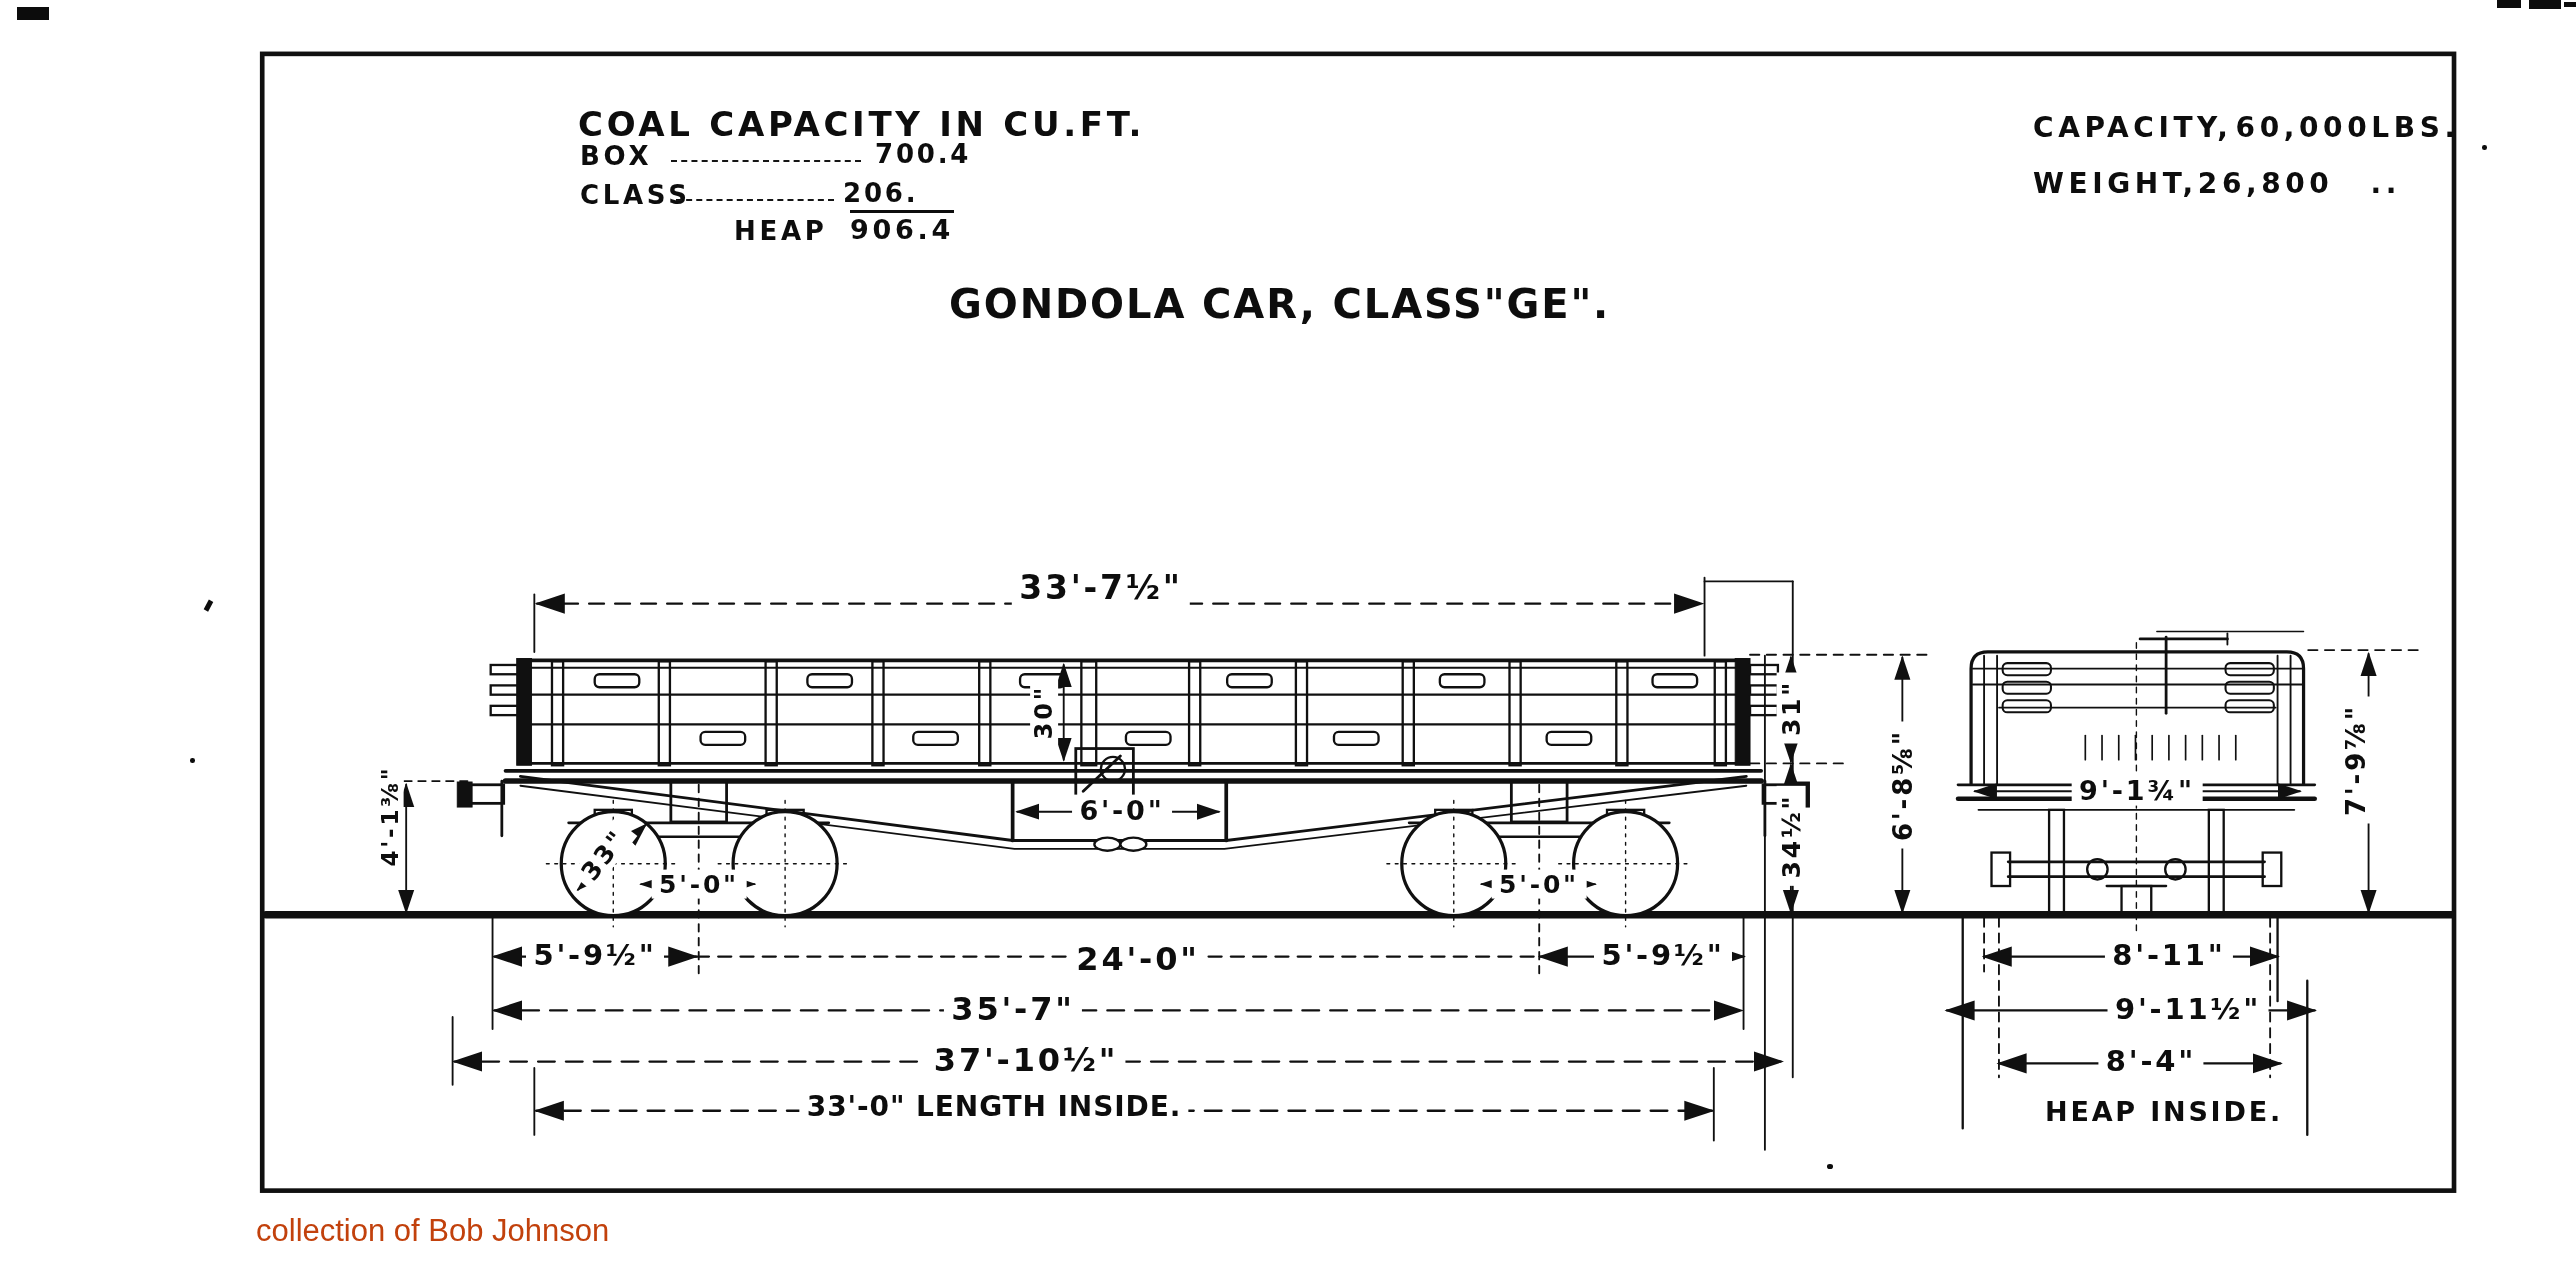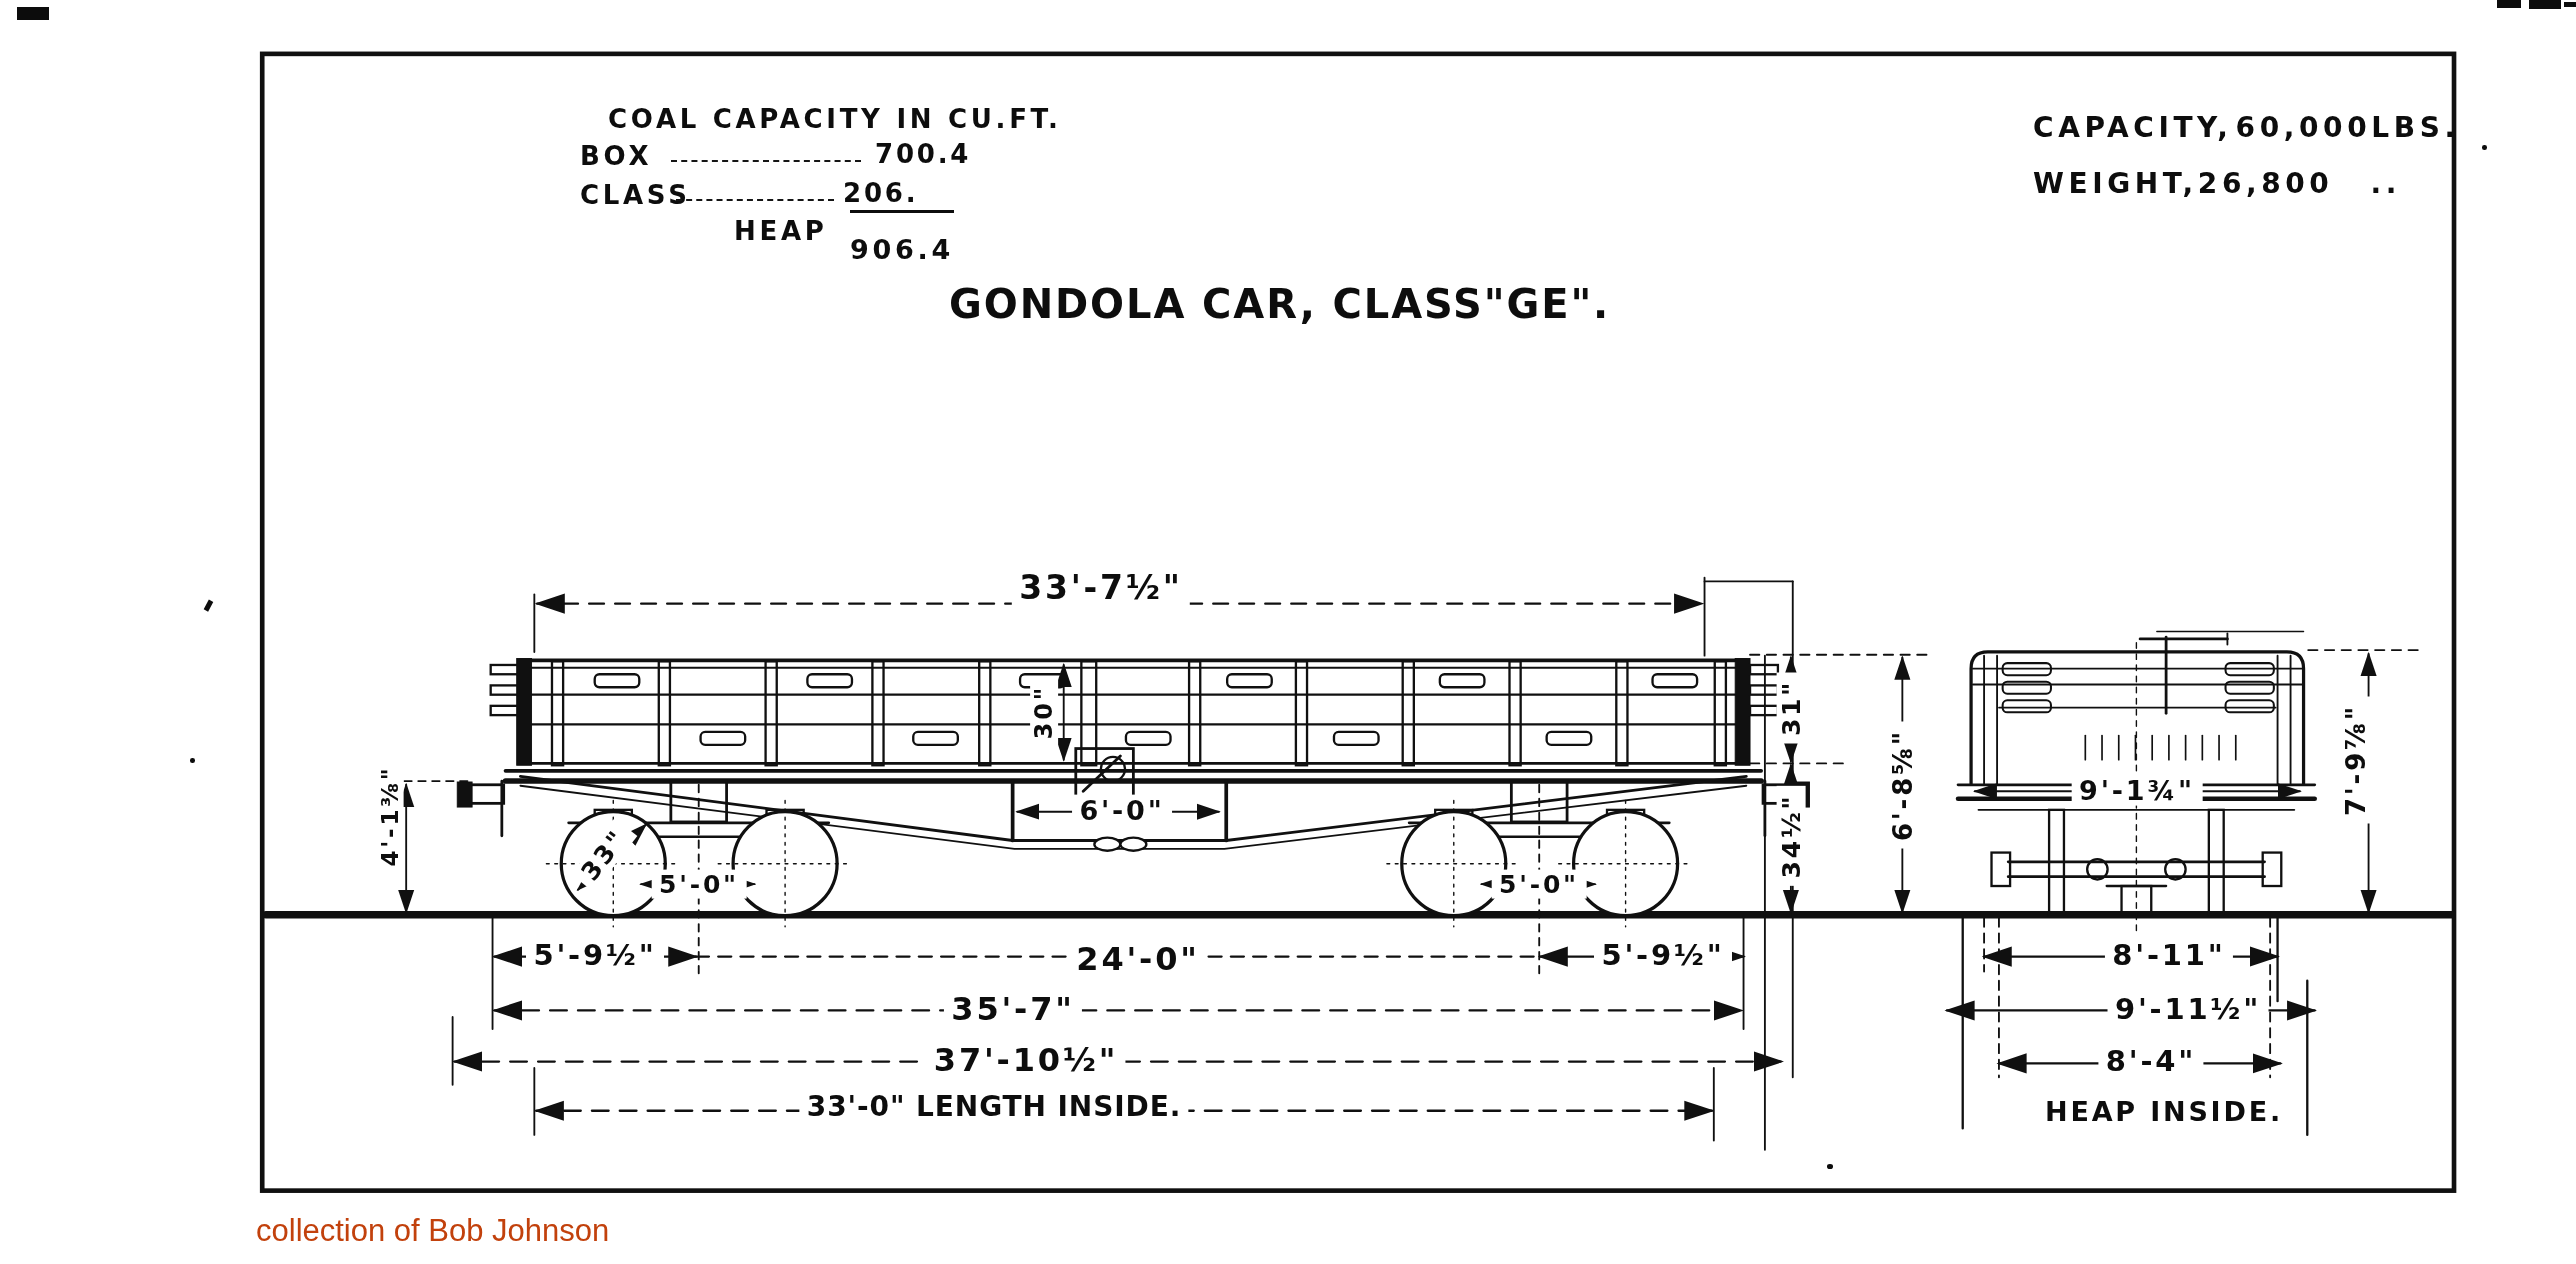--- a/index.html
+++ b/index.html
@@ -228,29 +228,29 @@
       <line x1="2136" y1="988" x2="2136" y2="1046" stroke-width="2" stroke-dasharray="10 7"></line>
       <line x1="2152" y1="988" x2="2152" y2="1160" stroke-width="2" stroke-dasharray="10 7"></line>
       <line x1="2444" y1="988" x2="2444" y2="1160" stroke-width="2" stroke-dasharray="10 7"></line>
       <line x1="2136" y1="1030" x2="2452" y2="1030" stroke-width="2.5" marker-start="url(#ar)" marker-end="url(#ar)"></line>
       <line x1="2096" y1="1088" x2="2492" y2="1088" stroke-width="2.5" marker-start="url(#ar)" marker-end="url(#ar)"></line>
       <line x1="2152" y1="1145" x2="2455" y2="1145" stroke-width="2.5" marker-start="url(#ar)" marker-end="url(#ar)"></line>
     </g>
   </g>
 </svg>
 
-<div class="hand" style="position:absolute;left:608px;top:104px;font-size:26px;letter-spacing:3.7px">COAL CAPACITY IN CU.FT.</div>
+<div class="hand" style="position:absolute;left:578px;top:104px;font-size:34px;letter-spacing:3.7px">COAL CAPACITY IN CU.FT.</div>
 <div class="hand" style="position:absolute;left:580px;top:141px;font-size:26px;letter-spacing:3.7px">BOX</div>
 <div class="leader" style="left:671px;top:160px;width:190px"></div>
 <div class="hand" style="position:absolute;left:875px;top:139px;font-size:26px;letter-spacing:2.8px">700.4</div>
 <div class="hand" style="position:absolute;left:580px;top:180px;font-size:26px;letter-spacing:3.7px">CLASS</div>
 <div class="leader" style="left:676px;top:199px;width:158px"></div>
 <div class="hand" style="position:absolute;left:843px;top:178px;font-size:26px;letter-spacing:2.8px">206.</div>
 <div class="hand" style="position:absolute;left:734px;top:216px;font-size:26px;letter-spacing:3.7px">HEAP</div>
-<div class="hand" style="position:absolute;left:850px;top:210px;font-size:27px;letter-spacing:3.7px;border-top:3.7px solid #0d0d0d;padding-top:21px">906.4</div>
+<div class="hand" style="position:absolute;left:850px;top:210px;font-size:27px;letter-spacing:3.7px;border-top:3.7px solid #0d0d0d;padding-top:1px">906.4</div>
 
 <div class="hand" style="position:absolute;left:2033px;top:111px;font-size:28px;letter-spacing:4.6px">
   <span>CAPACITY,</span><span style="margin-left:3px">60,000LBS.</span>
 </div>
 <div class="hand" style="position:absolute;left:2033px;top:167px;font-size:28px;letter-spacing:4.6px">
   <span>WEIGHT,</span><span style="">26,800</span><span style="margin-left:37px">..</span>
 </div>
 
 <div class="hand" style="position:absolute;left:949px;top:281px;font-size:40px;letter-spacing:1.9px">GONDOLA CAR, CLASS"GE".</div>
 

